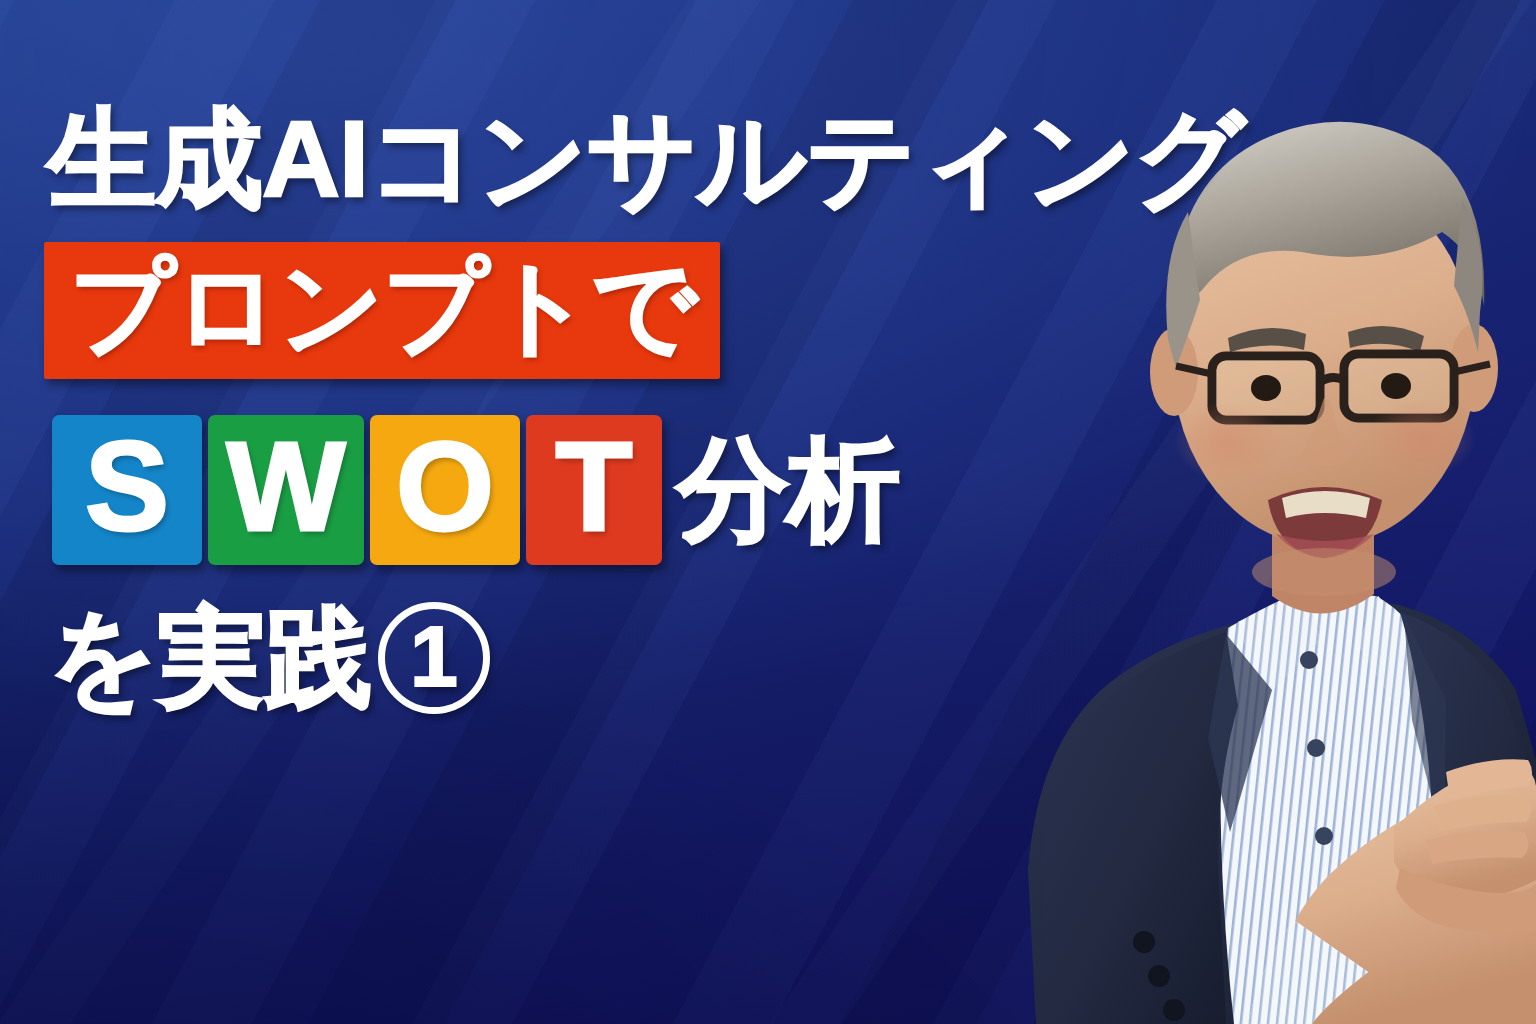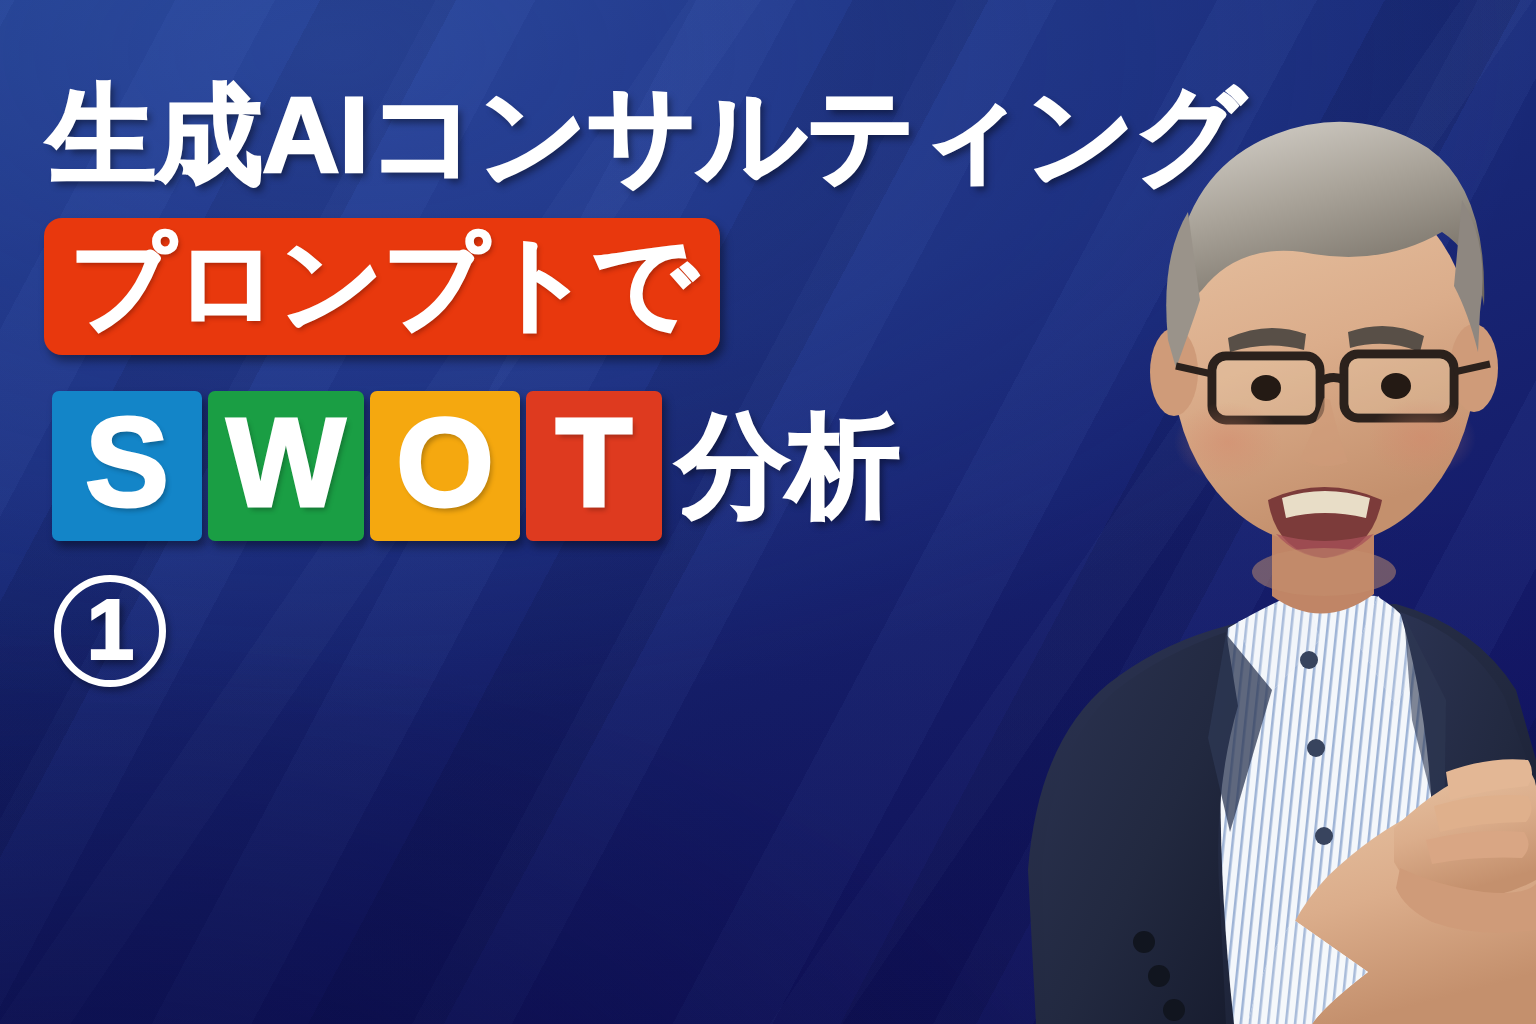--- a/index.html
+++ b/index.html
@@ -64,21 +64,21 @@
     background:
       radial-gradient(ellipse 90% 75% at 30% 18%, rgba(70,110,210,0.30) 0%, rgba(0,0,0,0) 62%),
       radial-gradient(ellipse 70% 60% at 18% 100%, rgba(5,5,60,0.45) 0%, rgba(0,0,0,0) 70%),
       linear-gradient(to bottom, rgba(0,0,0,0) 48%, rgba(6,6,48,0.42) 100%);
   }
 
   
   .text-block {
     position: absolute;
     left: 44px;
-    top: 76px;
+    top: 100px;
     width: 1010px;
     z-index: 6;
   }
 
   .headline-1 {
     font-size: 108px;
     line-height: 1.09;
     font-weight: 900;
     color: #ffffff;
     letter-spacing: -1px;
@@ -86,21 +86,21 @@
     text-shadow: 4px 5px 7px rgba(0,0,0,0.42);
     -webkit-text-stroke: 2.5px #ffffff;
     padding-left: 4px;
   }
 
   .pill-row { margin-top: 24px; }
 
   .pill-orange {
     display: inline-block;
     background: #e8380d;
-    border-radius: 18px;
+    border-radius: 2px;
     padding: 9px 24px 17px 26px;
     box-shadow: 4px 6px 9px rgba(0,0,0,0.38);
   }
   .pill-orange span {
     display: block;
     font-size: 103px;
     line-height: 1.08;
     font-weight: 900;
     color: #ffffff;
     white-space: nowrap;
@@ -344,19 +344,20 @@
       <div class="swot-tile" style="background:#f5a80f">
         <span>O</span>
       </div>
       <div class="swot-tile t-narrow" style="background:#de3a1f">
         <span>T</span>
       </div>
       <div class="bunseki">分析</div>
     </div>
 
     <div class="headline-3">
+      <span>を実践</span>
       <span class="circled-num">
         <b>1</b>
       </span>
     </div>
 
   </div>
 </div>
 
 </body></html>

